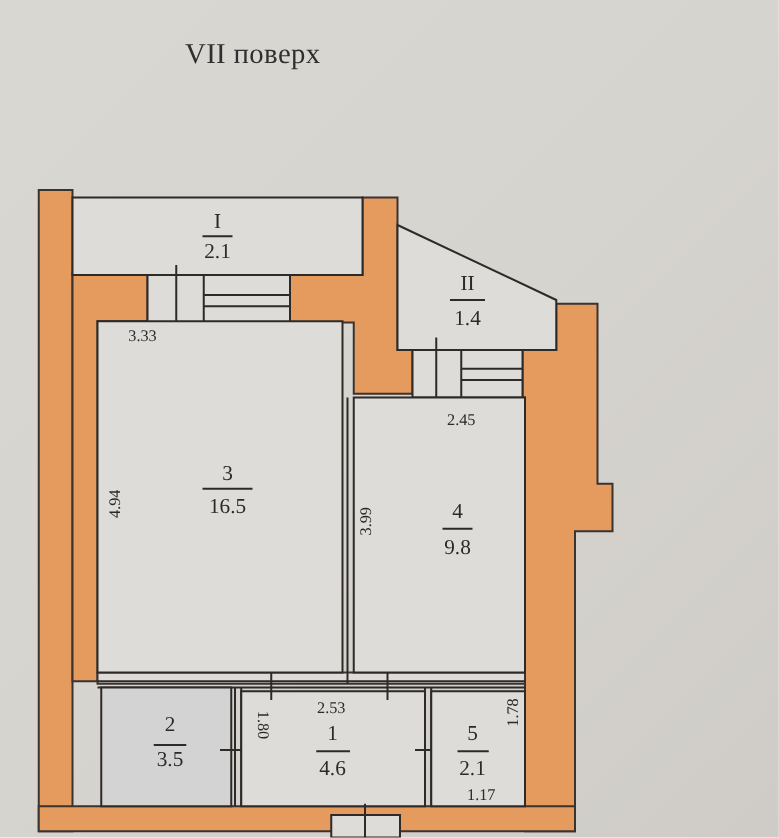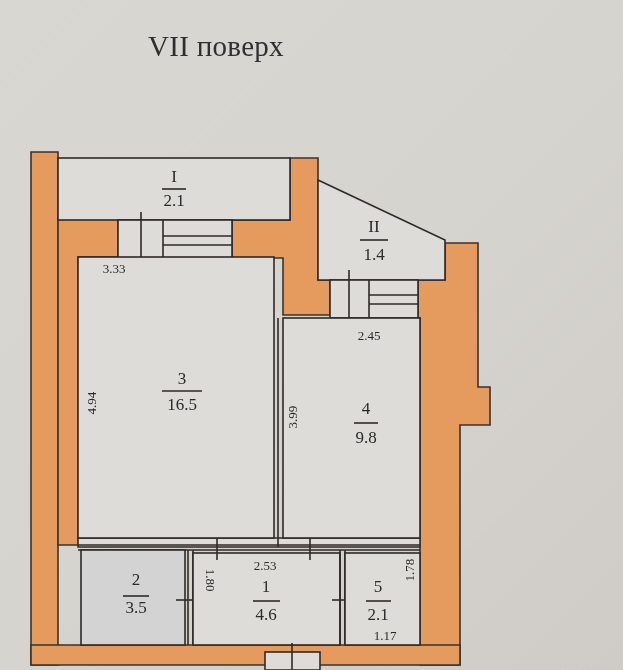--- a/index.html
+++ b/index.html
@@ -4,21 +4,21 @@
   <style>
     html, body { margin: 0; padding: 0; }
     body {
       width: 623px; height: 670px; overflow: hidden;
       background: linear-gradient(135deg, #d9d7d2 0%, #d6d4cf 50%, #cfccc7 100%);
       position: relative;
       font-family: "Liberation Serif", "DejaVu Serif", serif;
     }
     .title {
       position: absolute; left: 148px; top: 30px;
-      font-size: 29px; color: #2f2f2f; letter-spacing: 0.3px;
+      font-size: 23px; color: #2f2f2f; letter-spacing: 0.3px;
       font-family: "Liberation Serif", "DejaVu Serif", serif;
     }
     svg { position: absolute; left: 0; top: 0; }
     .wall { fill: #e59a5e; stroke: #3a3330; stroke-width: 1.6; }
     .room { fill: #dddcd8; stroke: #2e2a28; stroke-width: 1.6; }
     .line { stroke: #2e2a28; stroke-width: 1.6; fill: none; }
     .lbl { font-family: "Liberation Serif", "DejaVu Serif", serif; fill: #2a2a2a; }
     .num { font-size: 17px; }
     .dim { font-size: 13px; }
   </style>

